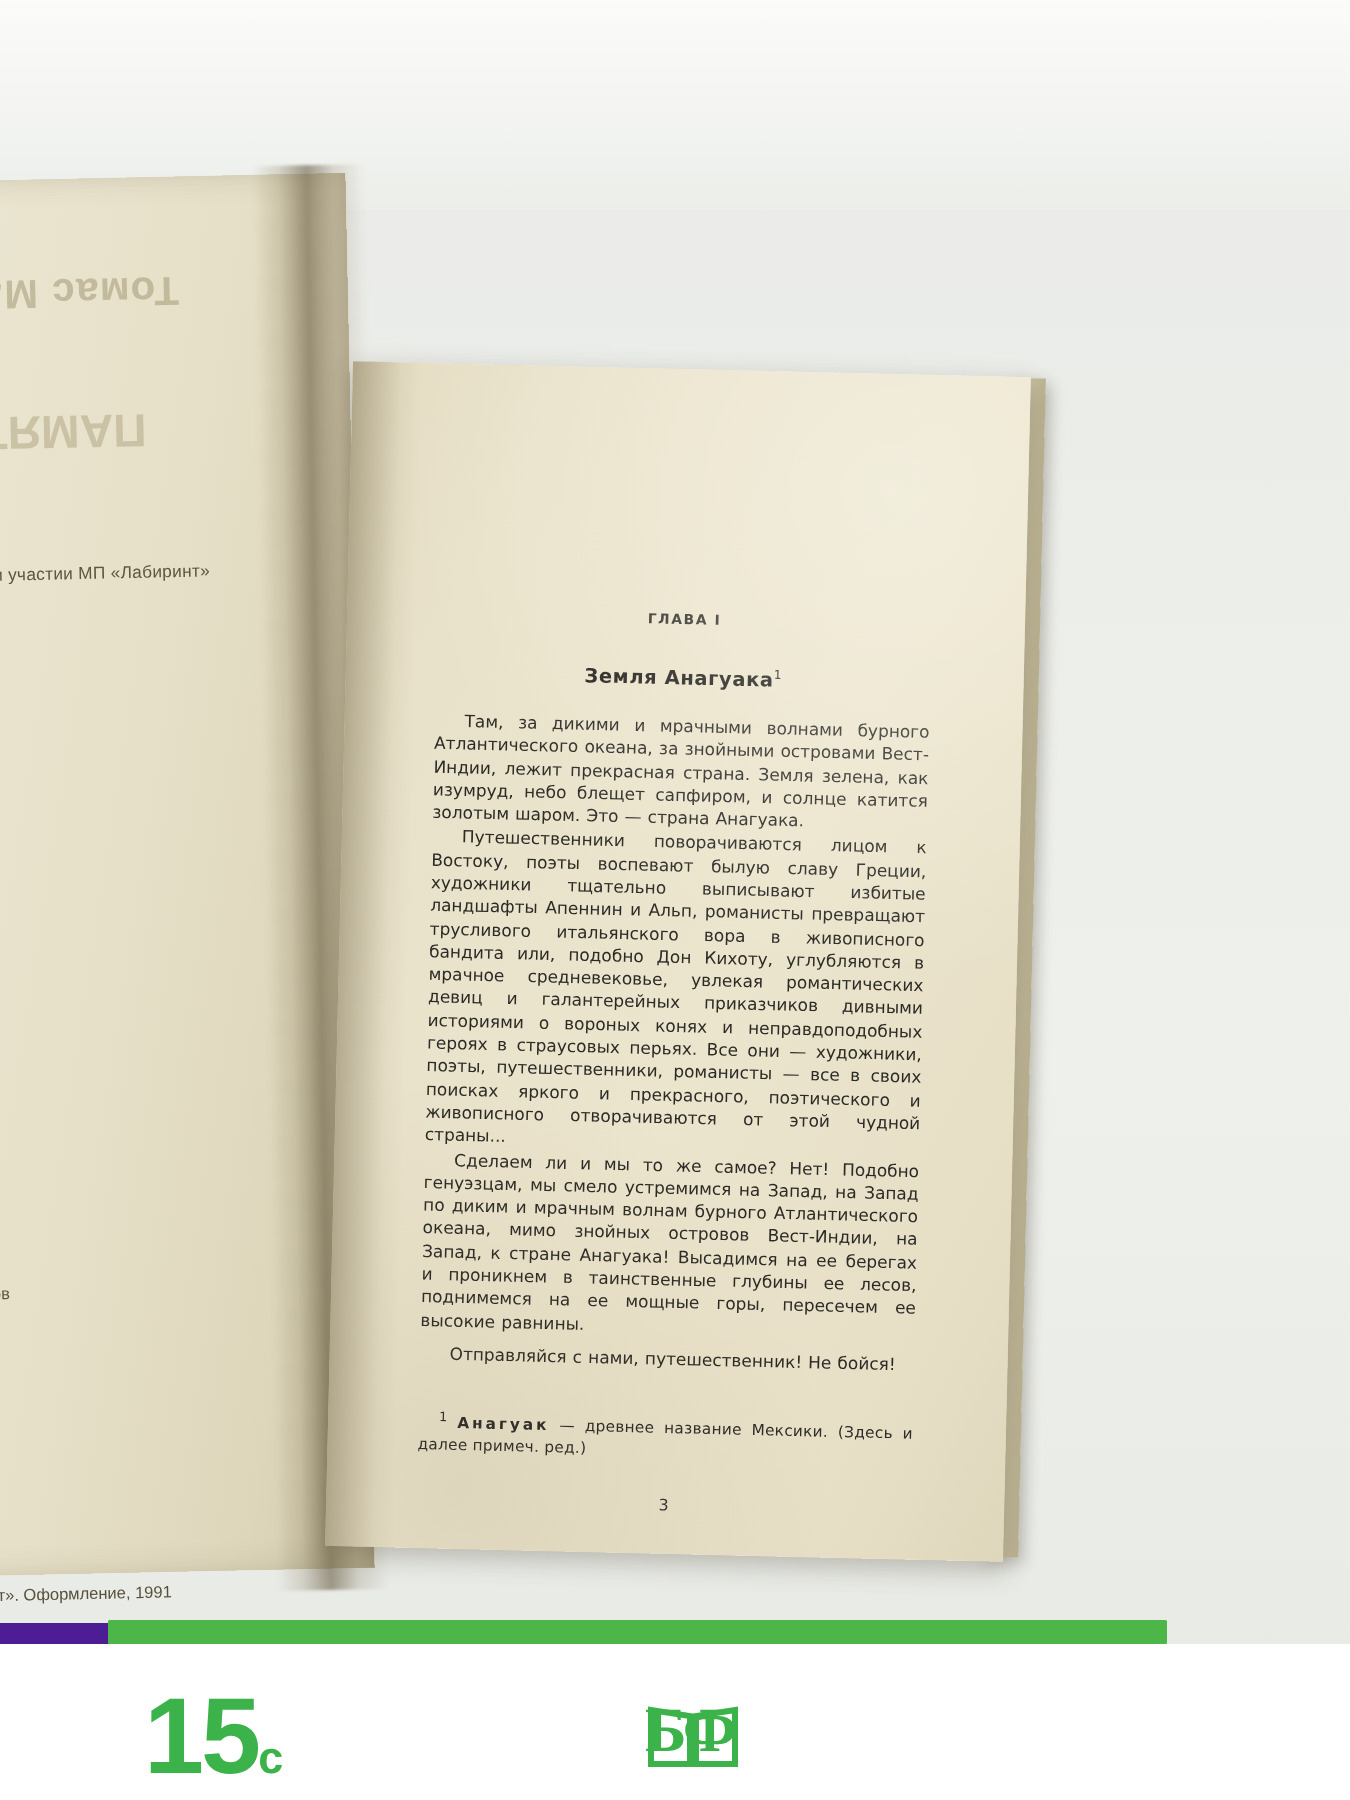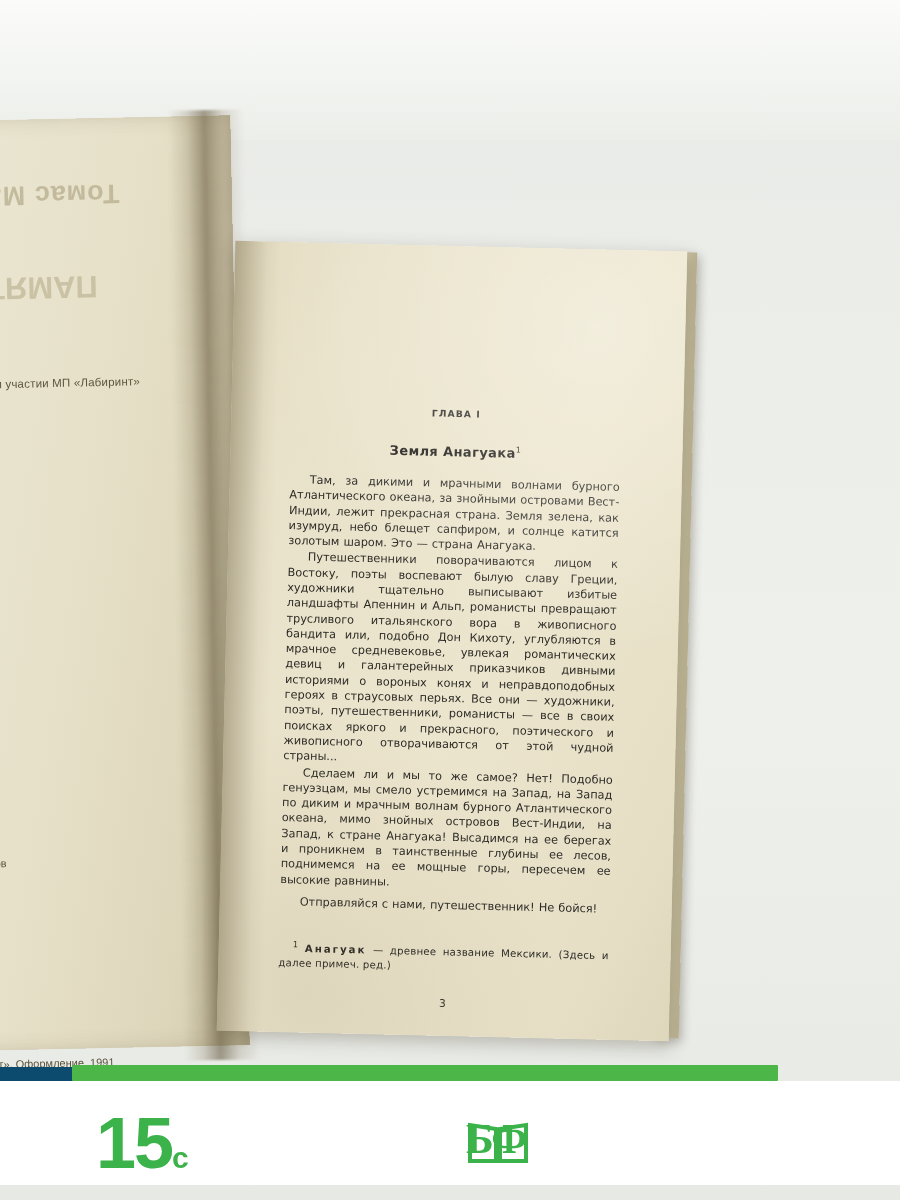--- a/index.html
+++ b/index.html
@@ -203,24 +203,24 @@
     margin-top: 22px;
     text-align: center;
     font-size: 10.5px;
     color: #33312c;
   }
 
   
   .banner {
     position: absolute;
     left: 0;
-    bottom: 15px;
+    bottom: 0;
     width: 748px;
     height: 118px;
-    background: #0c4a6e;
+    background: #4c1d95;
   }
   .banner-bar {
     position: absolute;
     left: 72px;
     bottom: 104px;
     width: 706px;
     height: 16px;
     background: #4cb748;
     border-radius: 1px;
   }
@@ -247,21 +247,20 @@
     font-size: 30px;
     font-weight: bold;
     letter-spacing: 0;
   }
   .brand {
     position: absolute;
     left: 430px;
     bottom: 16px;
     display: flex;
     align-items: flex-end;
-    margin-left: 36px;
   }
   .brand-mark {
     position: relative;
     width: 64px;
     height: 56px;
   }
   .brand-mark .bf {
     position: absolute;
     left: 0; top: 2px;
     font-size: 42px;

